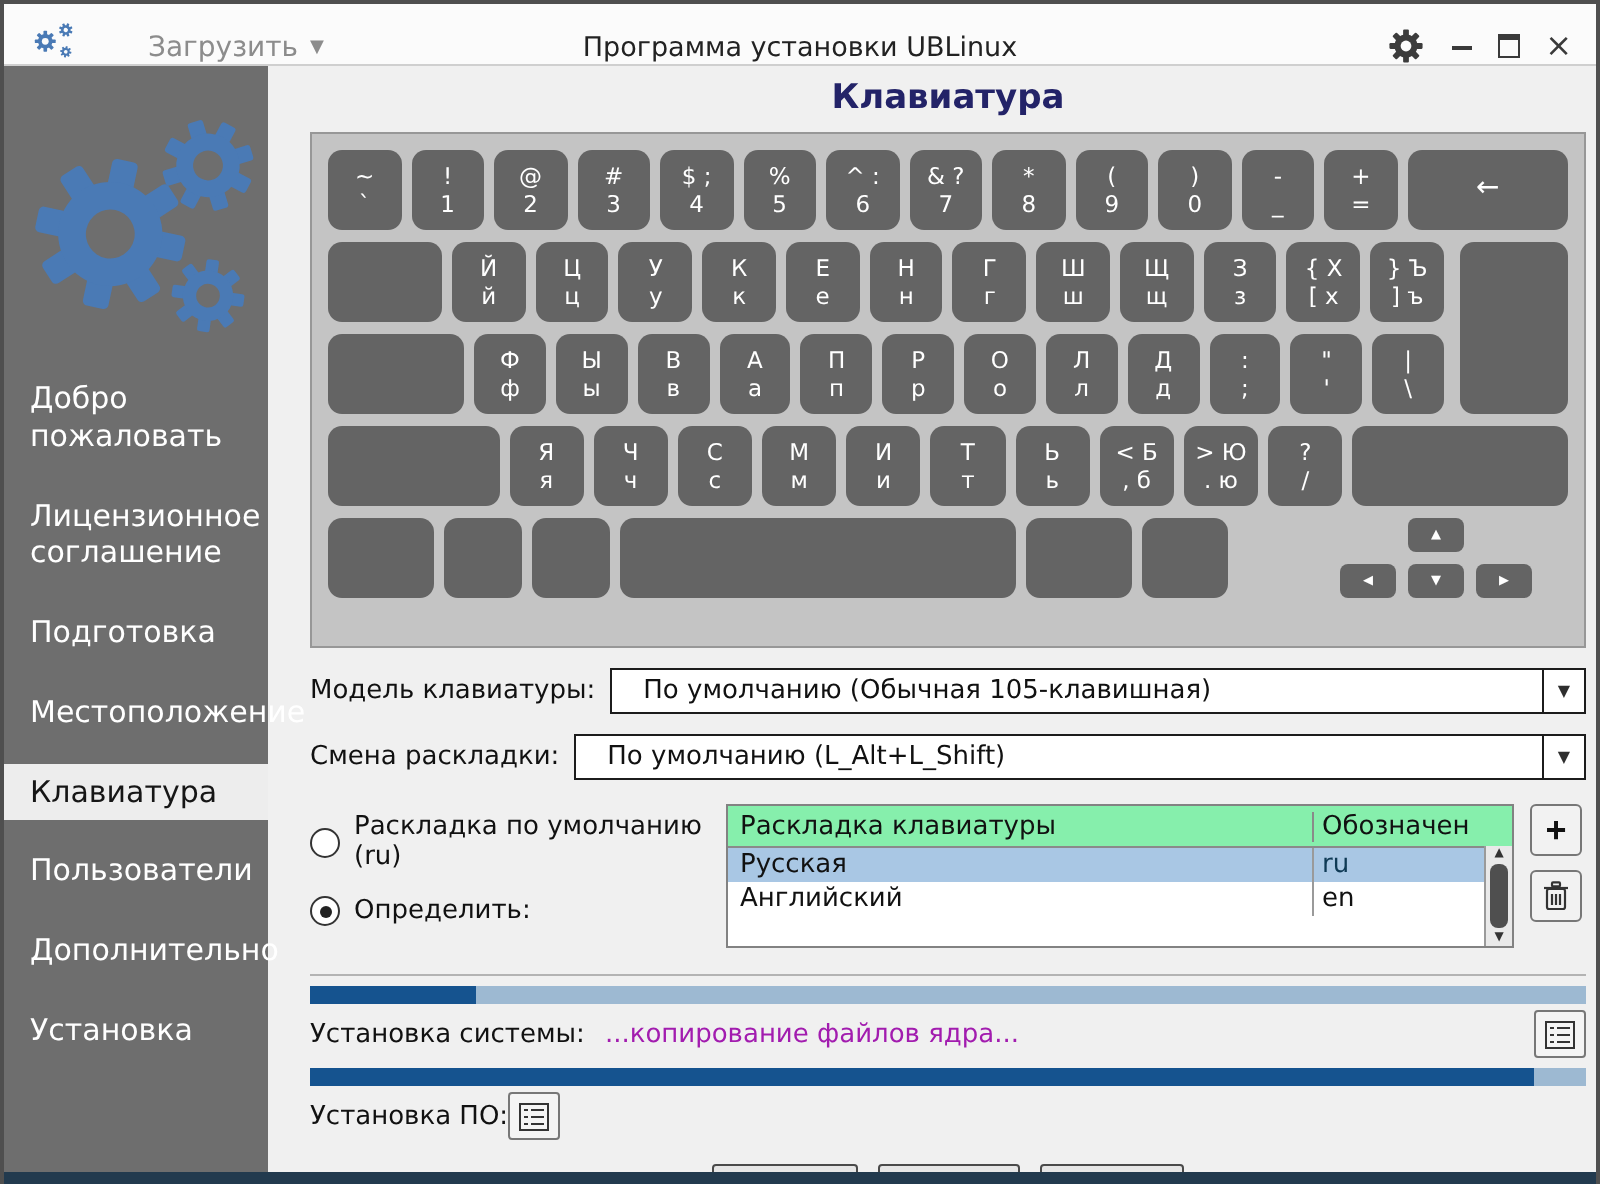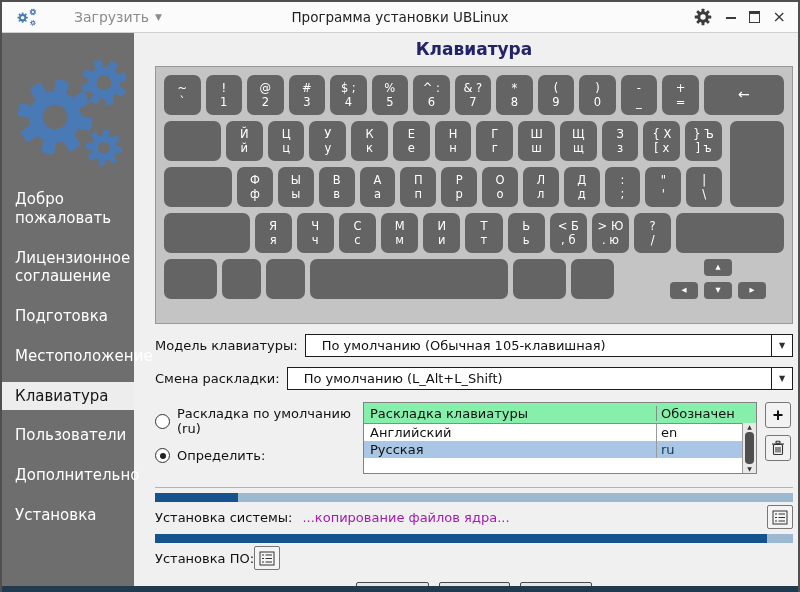--- a/index.html
+++ b/index.html
@@ -1,21 +1,21 @@
 <!DOCTYPE html>
 <html><head>
 <meta charset="utf-8">
 <style>
   html,body{margin:0;padding:0;width:800px;height:592px;overflow:hidden;
     font-family:"DejaVu Sans",sans-serif;background:#f0f0f0;}
   .window{position:relative;width:800px;height:592px;box-sizing:border-box;
     border:2px solid #4f4f4f;border-bottom:none;background:#f0f0f0;}
   
   .titlebar{position:absolute;left:0;top:0;right:0;height:30px;background:#fbfbfb;
-    border-bottom:1px solid #cfcfcf;display:flex;align-items:center;}
+    border-bottom:1px solid #cfcfcf;display:flex;align-items:flex-end;}
   .tb-logo{width:30px;height:24px;margin-left:10px;flex:none;}
   .load-btn{display:flex;align-items:center;gap:6px;margin-left:32px;color:#8c8c8c;
     font-size:14px;cursor:default;}
   .load-caret{font-size:9px;color:#8c8c8c;}
   .tb-title{position:absolute;left:50%;transform:translateX(-50%);font-size:13.5px;
     font-weight:normal;color:#222;white-space:nowrap;}
   .tb-right{margin-left:auto;display:flex;align-items:center;gap:14px;margin-right:12px;}
   .tb-gear{width:18px;height:18px;}
   .winctl{display:flex;align-items:center;gap:13px;}
   .min-glyph{width:10px;height:2.5px;background:#3a3a3a;margin-top:2px;}
@@ -437,27 +437,27 @@
           <span class="radio checked"></span>
           <span>Определить:</span>
         </div>
       </div>
       <div class="ltable">
         <div class="thead">
           <div class="th1">Раскладка клавиатуры</div>
           <div class="th2">Обозначен</div>
         </div>
         <div>
+            <div class="trow selected">
+              <div class="td1">Русская</div>
+              <div class="td2">ru</div>
+            </div>
             <div class="trow">
               <div class="td1">Английский</div>
               <div class="td2">en</div>
-            </div>
-            <div class="trow selected">
-              <div class="td1">Русская</div>
-              <div class="td2">ru</div>
             </div>
           </div>
         <div class="vscroll">
           <span class="tri">▲</span>
           <div class="vthumb"></div>
           <span class="tri">▼</span>
         </div>
       </div>
       <div class="btn-col">
         <button class="sq-btn">+</button>

